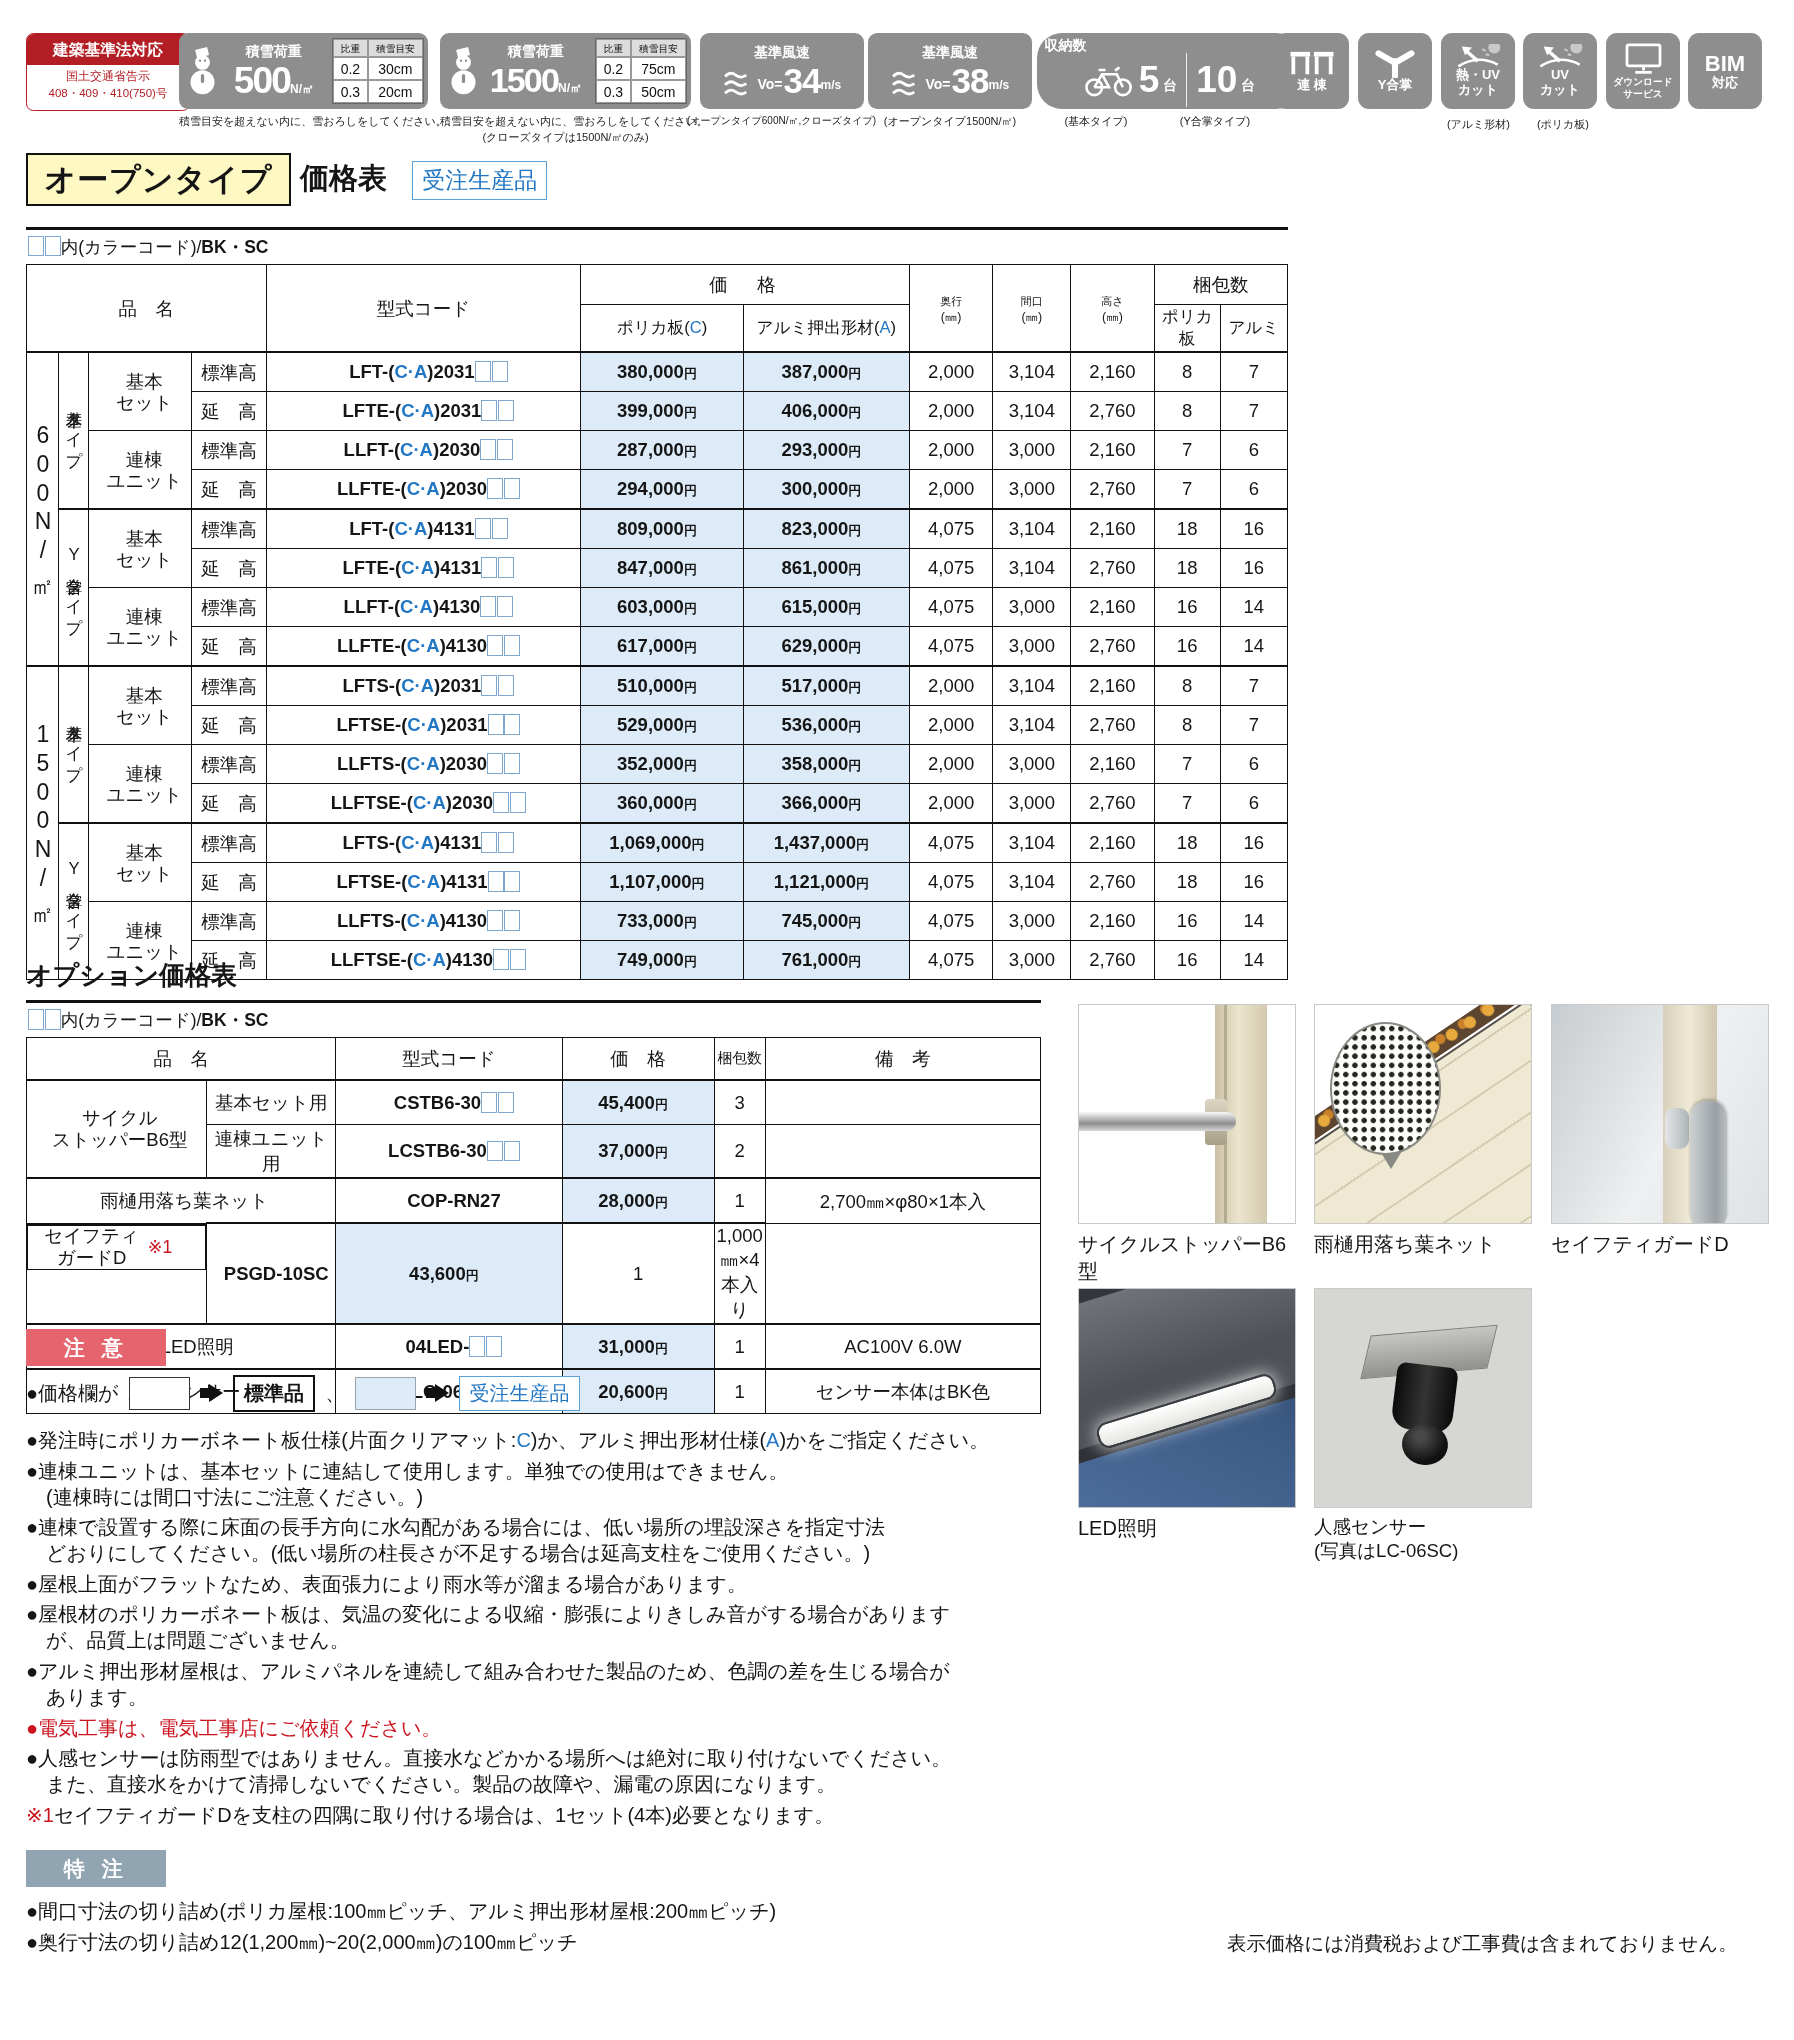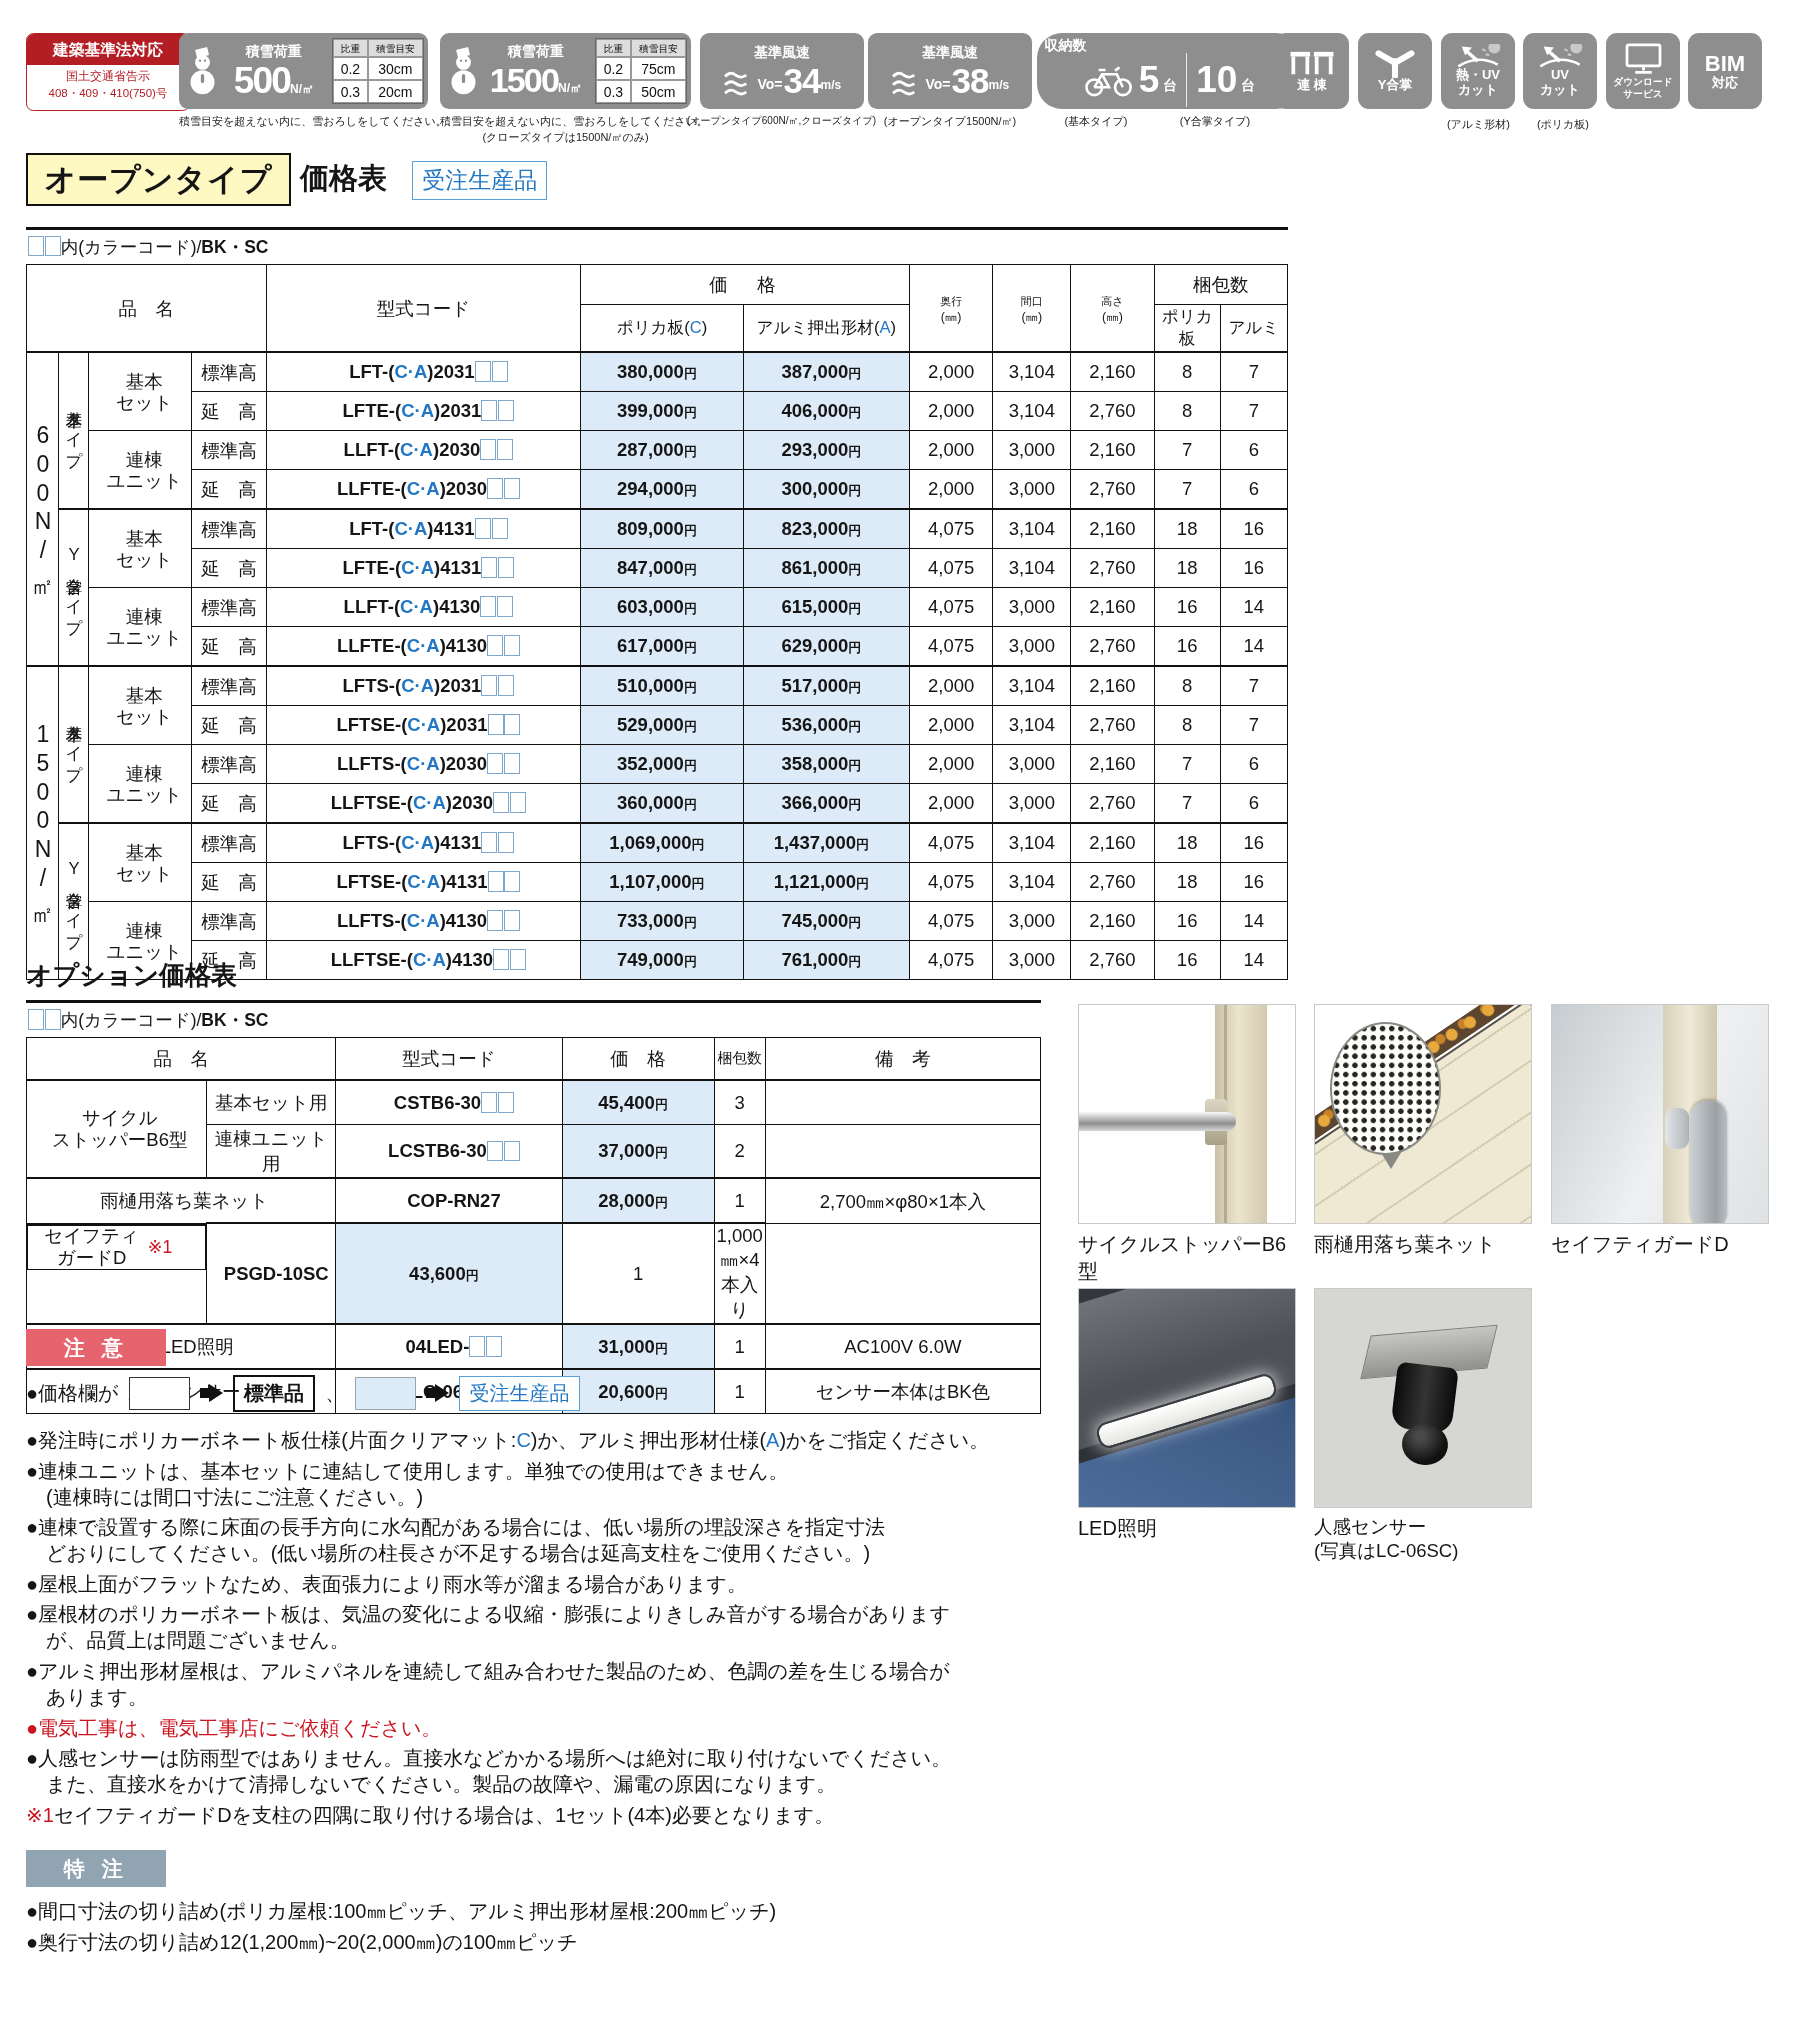--- a/index.html
+++ b/index.html
@@ -745,14 +745,15 @@
   <div class="item"><span class="red-text">※1</span><span>セイフティガードDを支柱の四隅に取り付ける場合は、1セット(4本)必要となります。</span></div>
 </div>
 
 <div class="abs sec-badge special-badge">特 注</div>
 <div class="abs special-items">
   <div>●間口寸法の切り詰め(ポリカ屋根:100㎜ピッチ、アルミ押出形材屋根:200㎜ピッチ)</div>
   <div>●奥行寸法の切り詰め12(1,200㎜)~20(2,000㎜)の100㎜ピッチ</div>
 </div>
 
 <div class="abs footer-note">
+  <div>表示価格には消費税および工事費は含まれておりません。</div>
 </div>
 
 
 </body></html>

